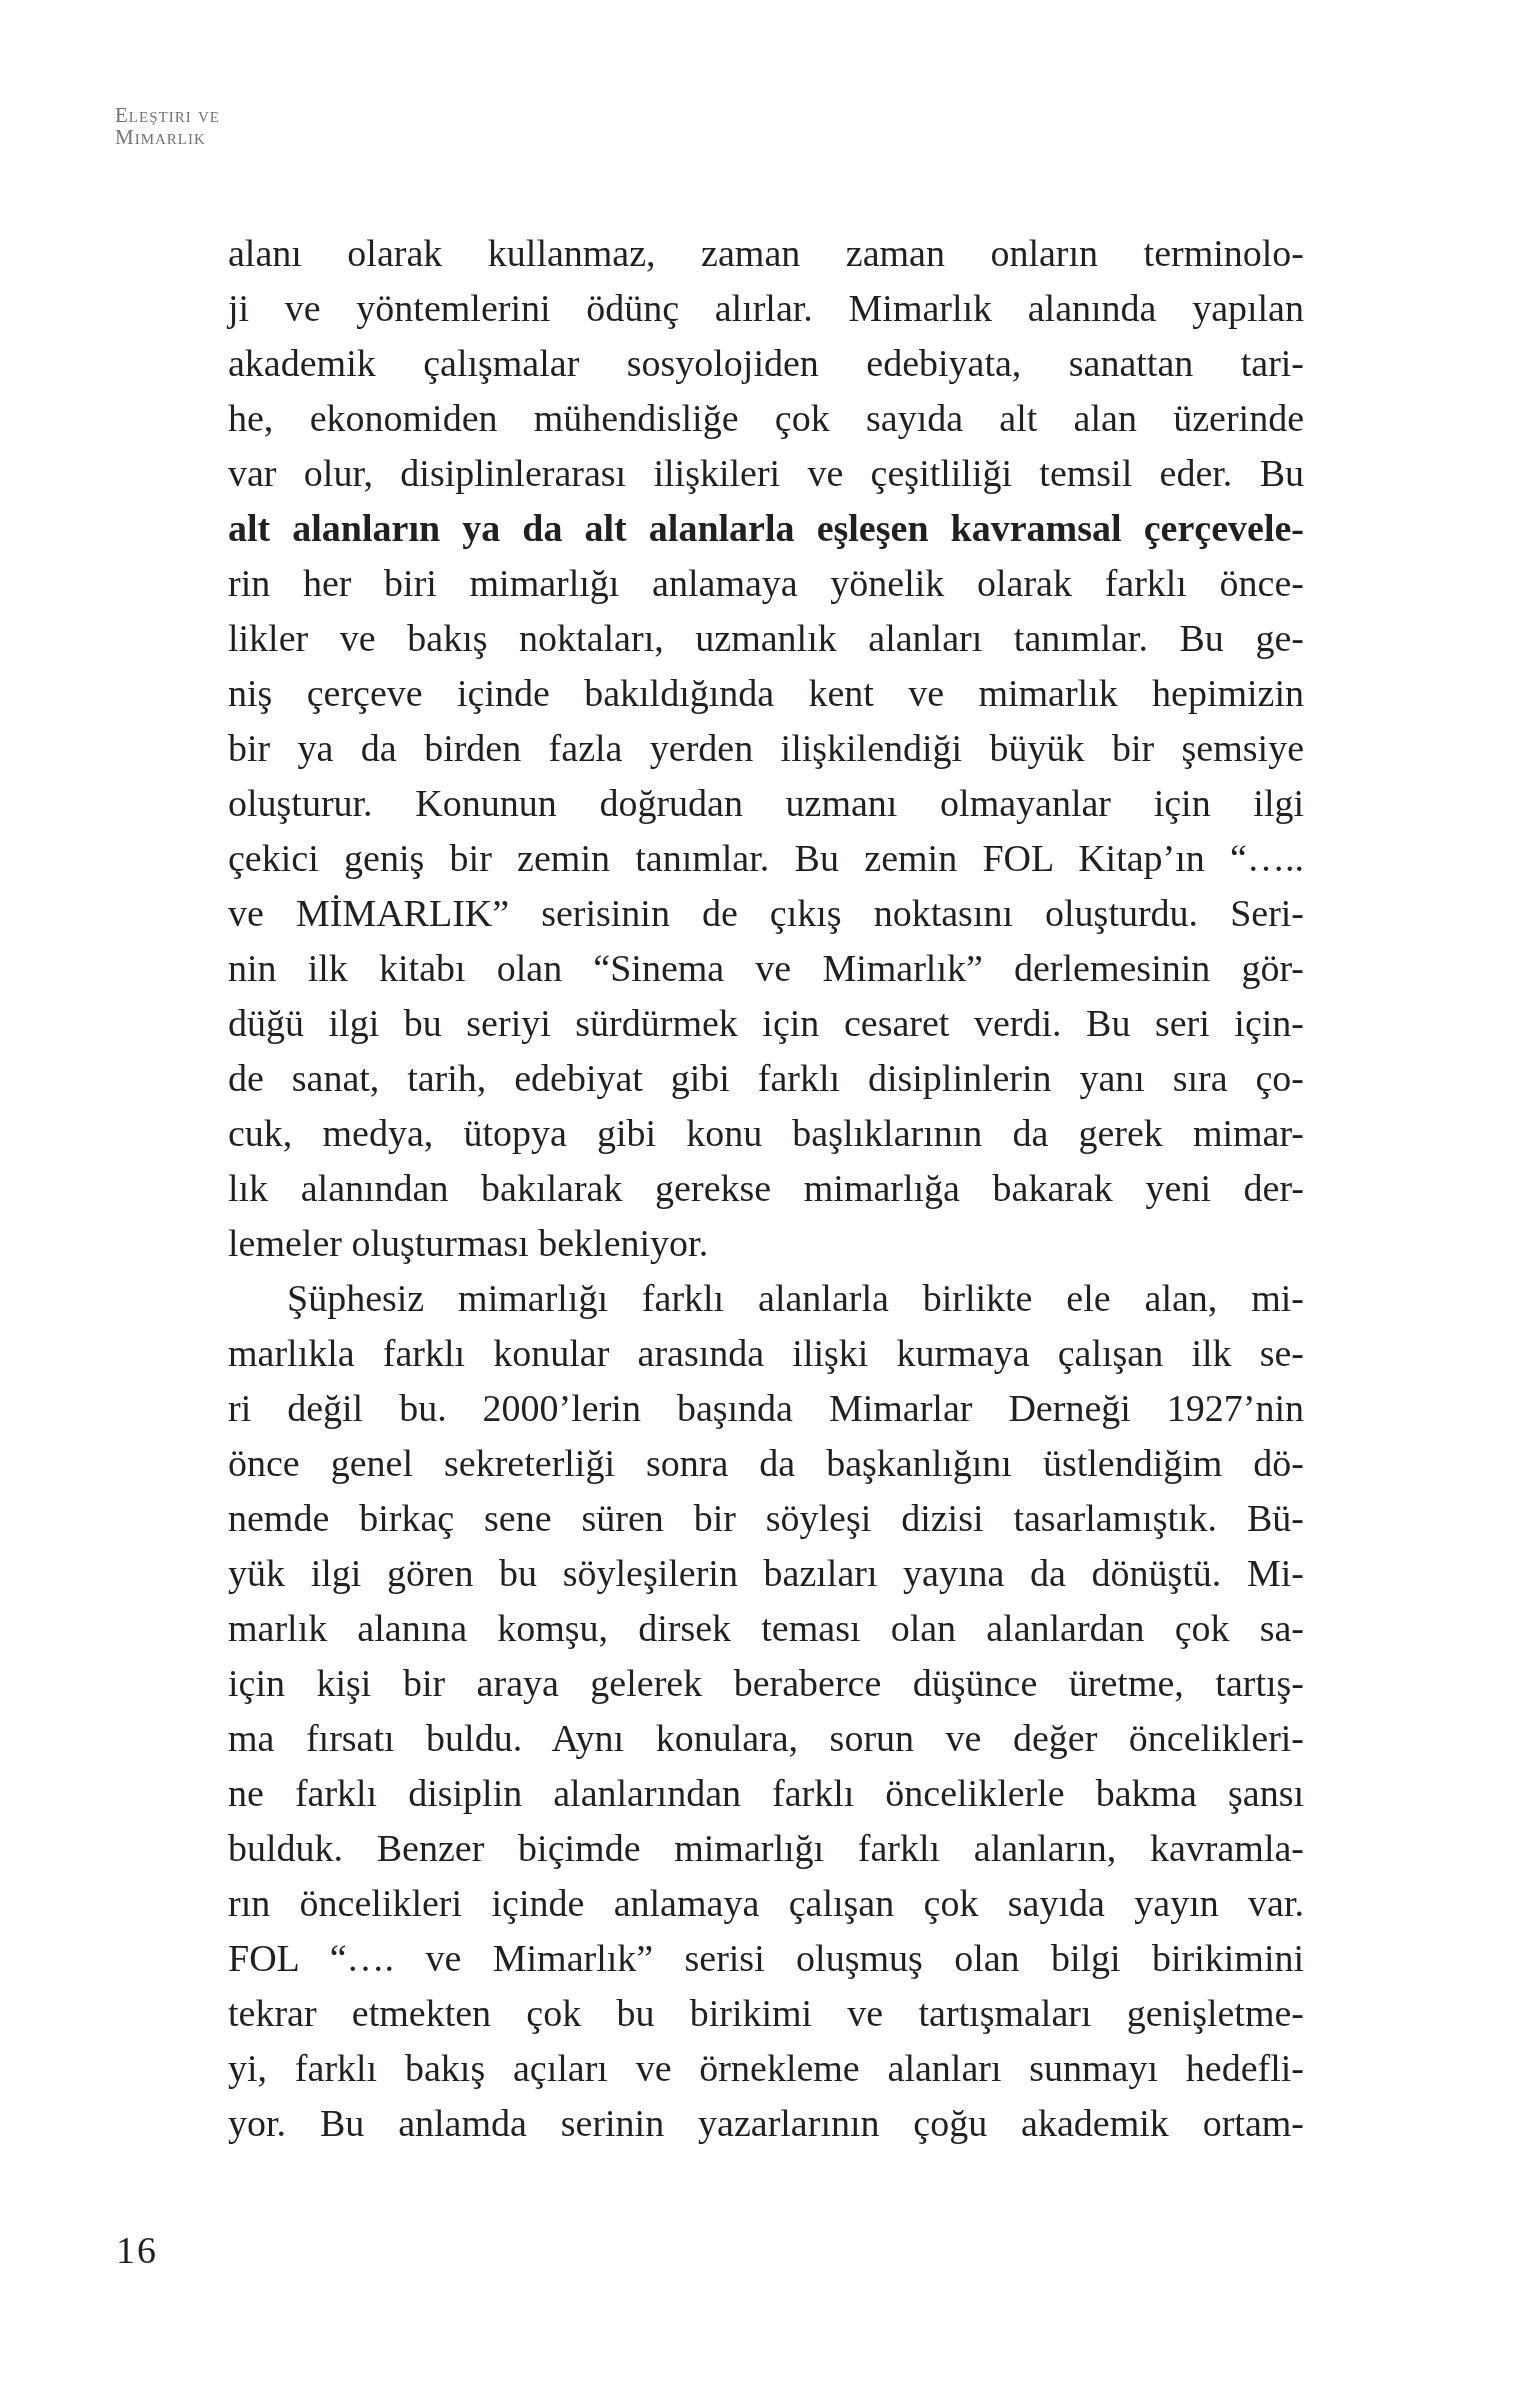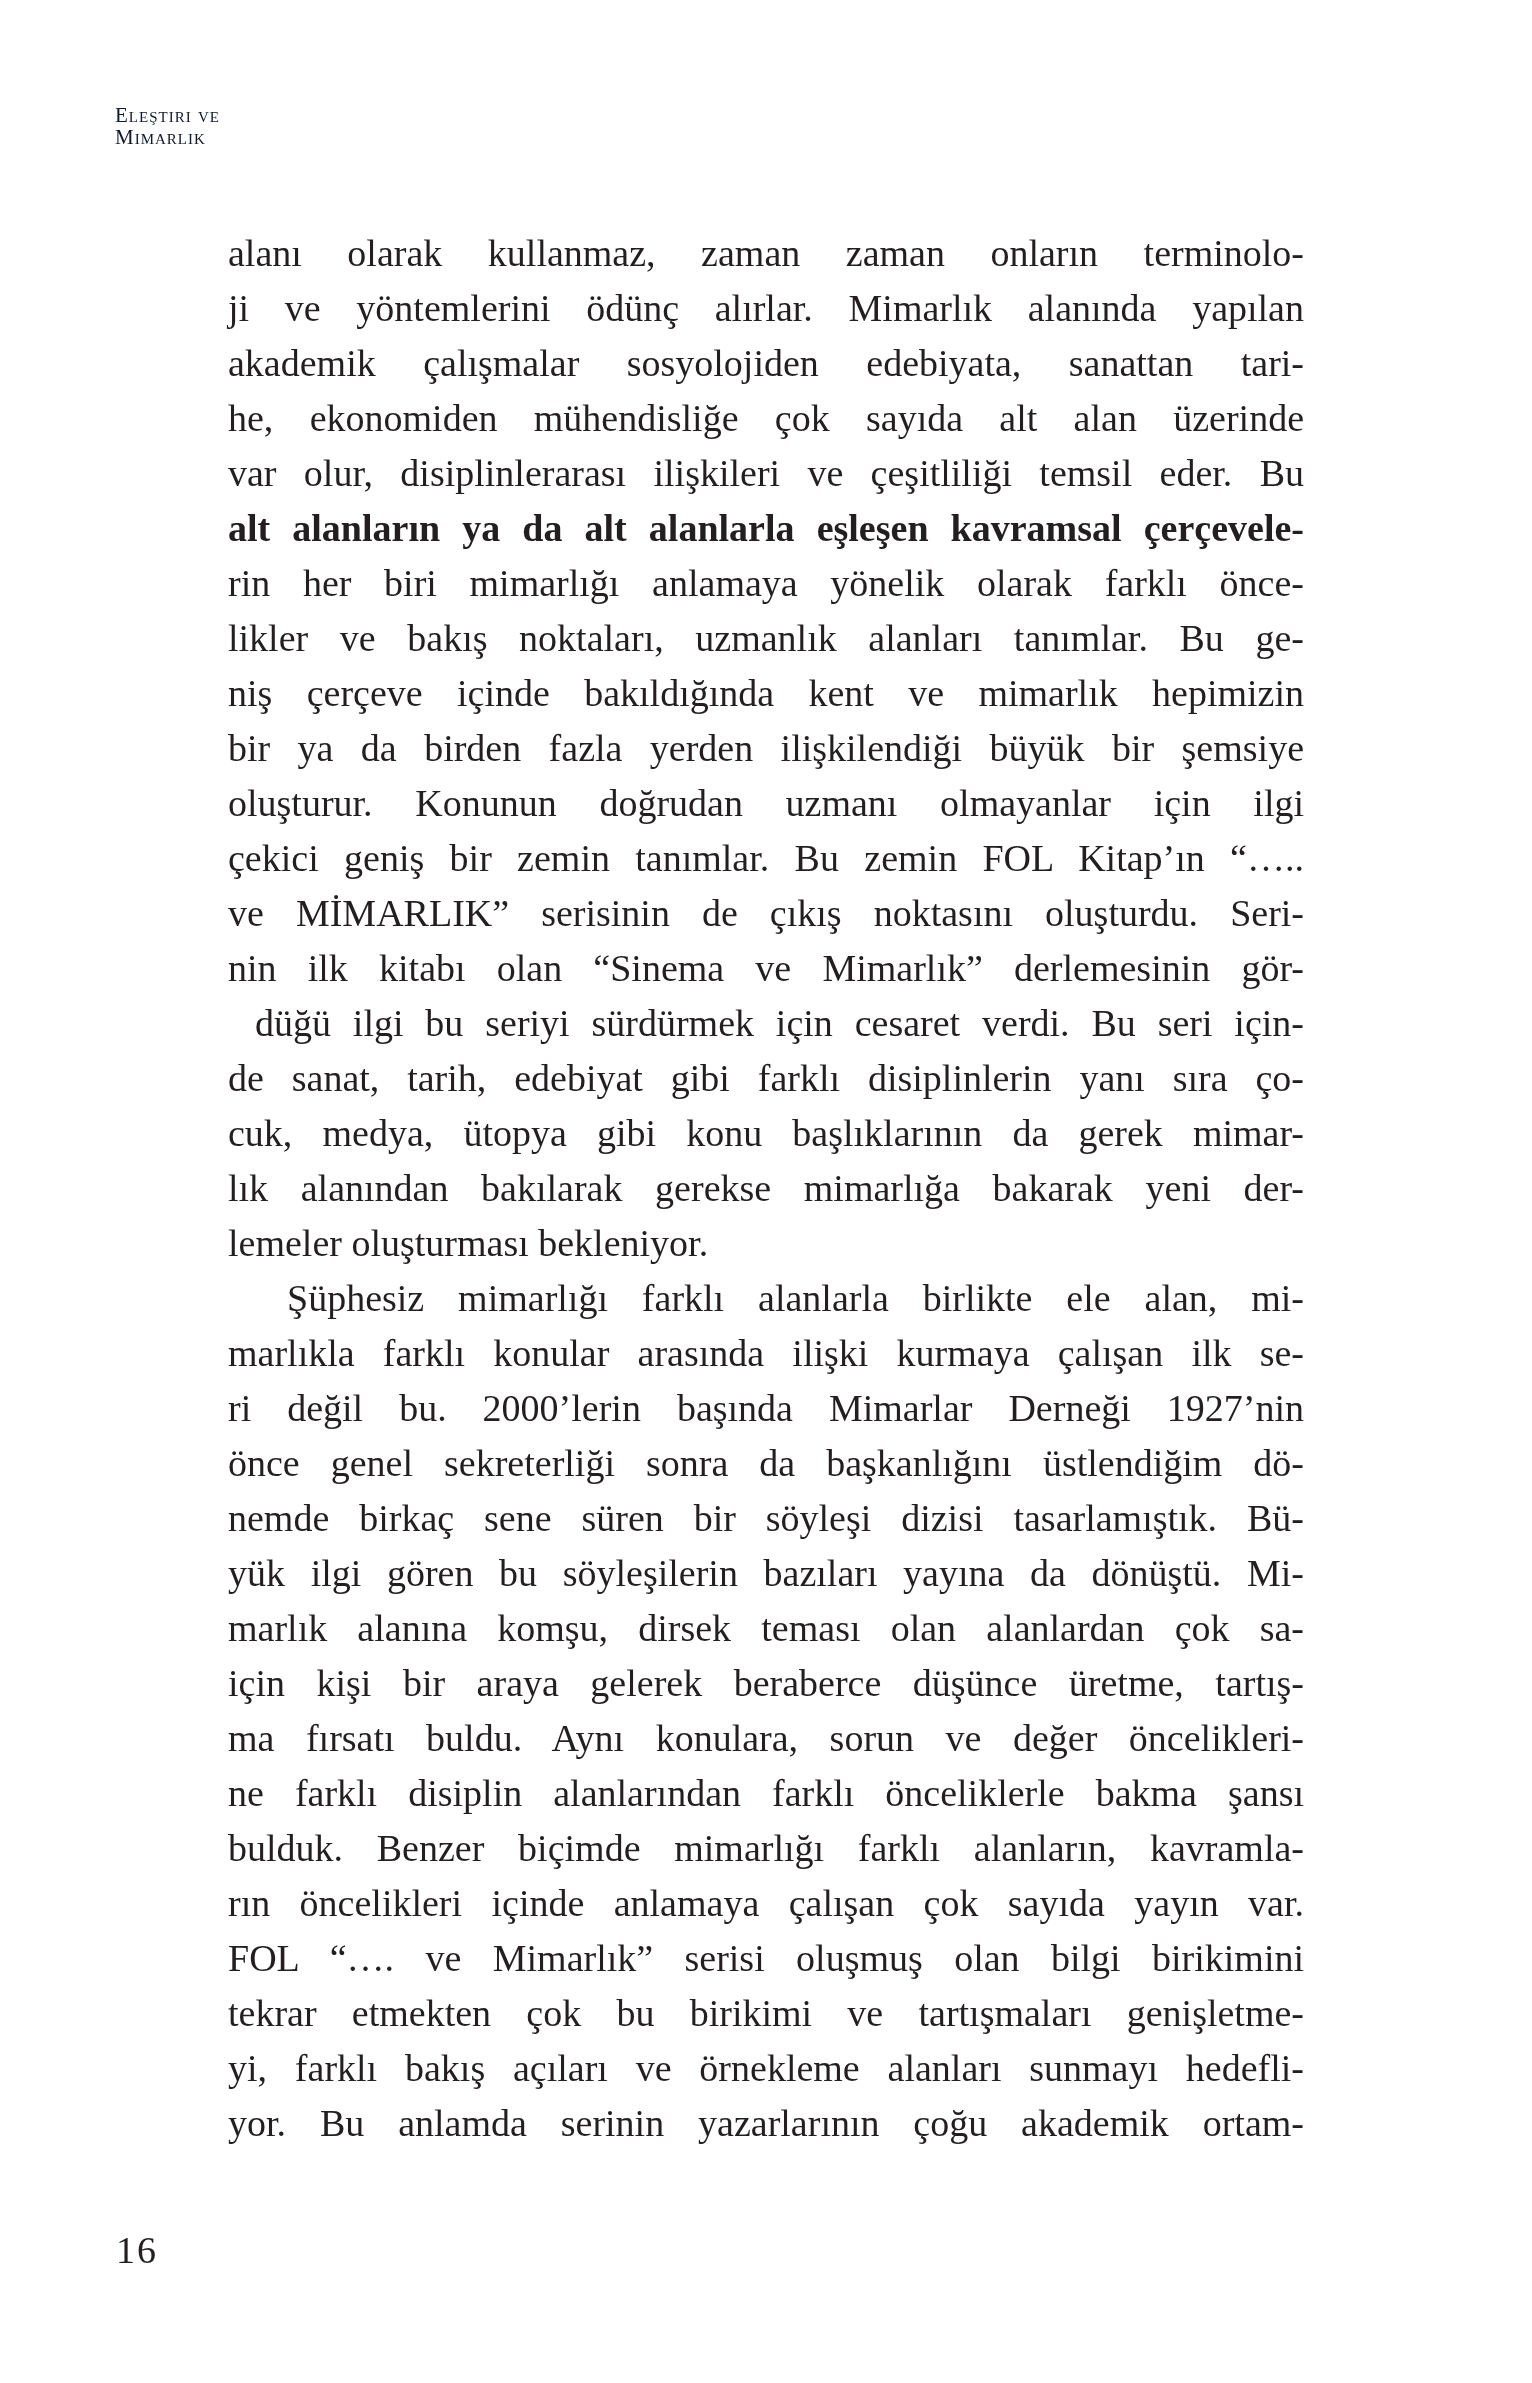--- a/index.html
+++ b/index.html
@@ -16,21 +16,21 @@
     font-family: "Liberation Serif", "DejaVu Serif", serif;
   }
   .running-head {
     position: absolute;
     left: 115px;
     top: 104px;
     font-variant: small-caps;
     font-size: 21px;
     line-height: 22px;
     letter-spacing: 1px;
-    color: #0f172a;
+    color: #737373;
   }
   .running-head div { white-space: nowrap; }
   .text-block {
     position: absolute;
     left: 228px;
     top: 226px;
     width: 1076px;
     font-size: 38px;
     line-height: 55px;
   }
@@ -75,21 +75,21 @@
     <span class="line" style="white-space: normal;">var olur, disiplinlerarası ilişkileri ve çeşitliliği temsil eder. Bu</span>
     <span class="line" style="white-space: normal; font-weight: bold;">alt alanların ya da alt alanlarla eşleşen kavramsal çerçevele-</span>
     <span class="line" style="white-space: normal;">rin her biri mimarlığı anlamaya yönelik olarak farklı önce-</span>
     <span class="line" style="white-space: normal;">likler ve bakış noktaları, uzmanlık alanları tanımlar. Bu ge-</span>
     <span class="line" style="white-space: normal;">niş çerçeve içinde bakıldığında kent ve mimarlık hepimizin</span>
     <span class="line" style="white-space: normal;">bir ya da birden fazla yerden ilişkilendiği büyük bir şemsiye</span>
     <span class="line" style="white-space: normal;">oluşturur. Konunun doğrudan uzmanı olmayanlar için ilgi</span>
     <span class="line" style="white-space: normal;">çekici geniş bir zemin tanımlar. Bu zemin FOL Kitap’ın “…..</span>
     <span class="line" style="white-space: normal;">ve MİMARLIK” serisinin de çıkış noktasını oluşturdu. Seri-</span>
     <span class="line" style="white-space: normal;">nin ilk kitabı olan “Sinema ve Mimarlık” derlemesinin gör-</span>
-    <span class="line" style="white-space: normal; margin-left: 27px;">düğü ilgi bu seriyi sürdürmek için cesaret verdi. Bu seri için-</span>
+    <span class="line" style="white-space: normal;">düğü ilgi bu seriyi sürdürmek için cesaret verdi. Bu seri için-</span>
     <span class="line" style="white-space: normal;">de sanat, tarih, edebiyat gibi farklı disiplinlerin yanı sıra ço-</span>
     <span class="line" style="white-space: normal;">cuk, medya, ütopya gibi konu başlıklarının da gerek mimar-</span>
     <span class="line" style="white-space: normal;">lık alanından bakılarak gerekse mimarlığa bakarak yeni der-</span>
     <span class="line last">lemeler oluşturması bekleniyor.</span>
   </div>
   <div class="paragraph">
     <span class="line indent" style="white-space: normal;">Şüphesiz mimarlığı farklı alanlarla birlikte ele alan, mi-</span>
     <span class="line" style="white-space: normal;">marlıkla farklı konular arasında ilişki kurmaya çalışan ilk se-</span>
     <span class="line" style="white-space: normal;">ri değil bu. 2000’lerin başında Mimarlar Derneği 1927’nin</span>
     <span class="line" style="white-space: normal;">önce genel sekreterliği sonra da başkanlığını üstlendiğim dö-</span>

